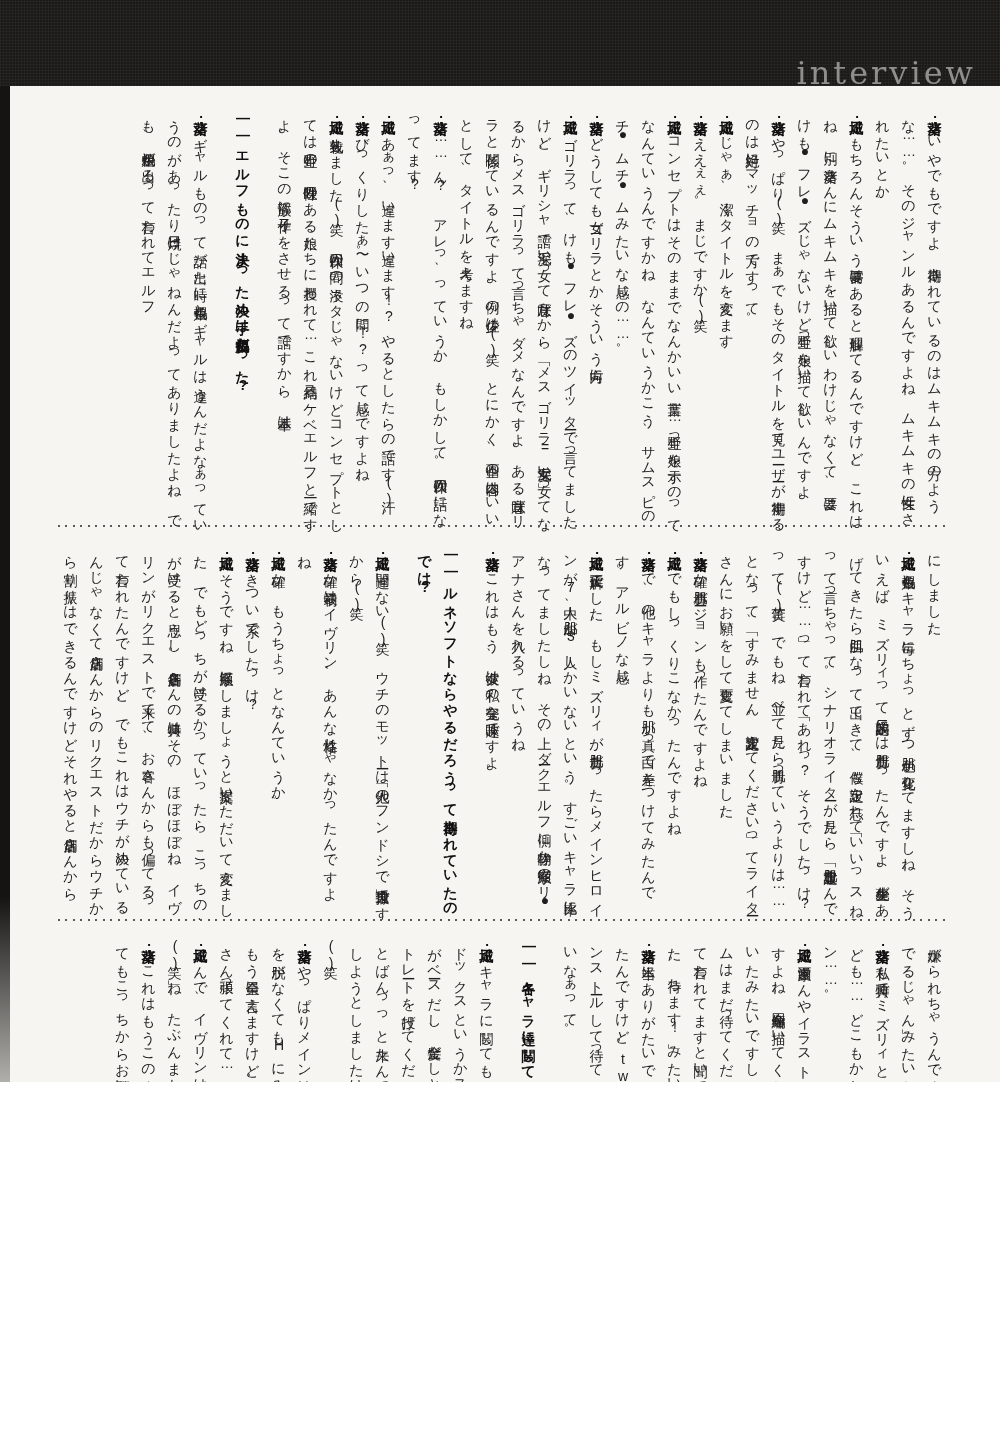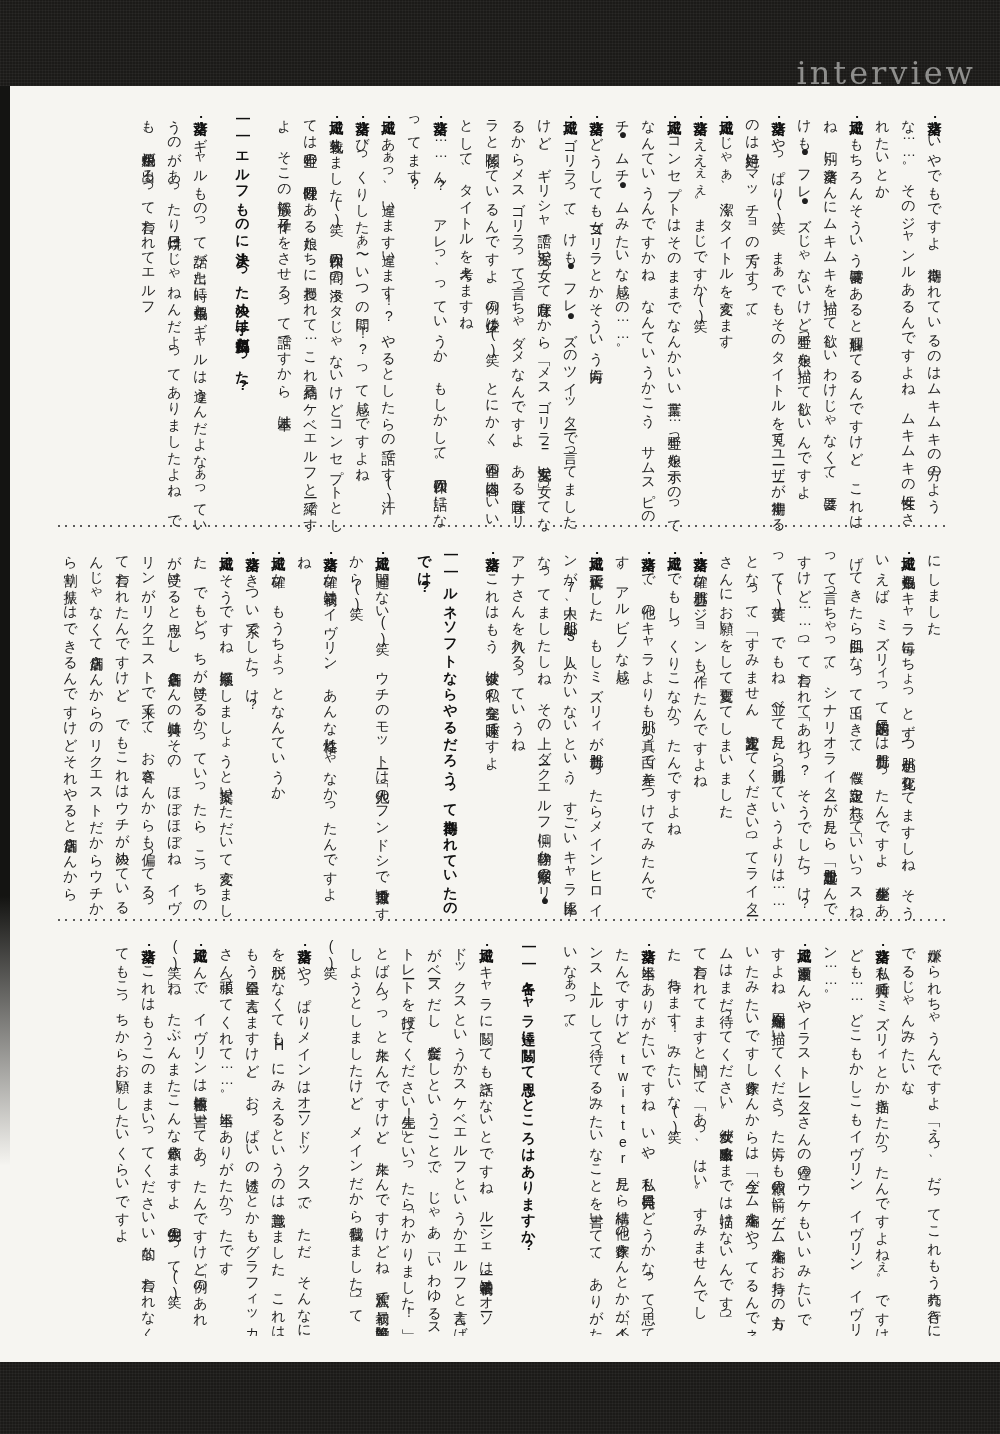--- a/index.html
+++ b/index.html
@@ -1,17 +1,17 @@
 <!DOCTYPE html>
 <html><head>
 <meta charset="utf-8">
 <style>
   html,body { margin:0; padding:0; }
   .page {
-    position:relative; width:1000px; height:1434px;
+    position:relative; width:1000px; height:1082px;
     background:#f6f5f1; overflow:hidden;
     font-family:"Liberation Sans", sans-serif;
   }
   .band {
     position:absolute; left:0; width:1000px; background-color:#1b1a18;
     background-image:
       repeating-linear-gradient(0deg, rgba(255,255,255,0.035) 0 1px, transparent 1px 3px),
       repeating-linear-gradient(90deg, rgba(255,255,255,0.03) 0 1px, transparent 1px 3px);
   }
   .band.top { top:0; height:86px; }

